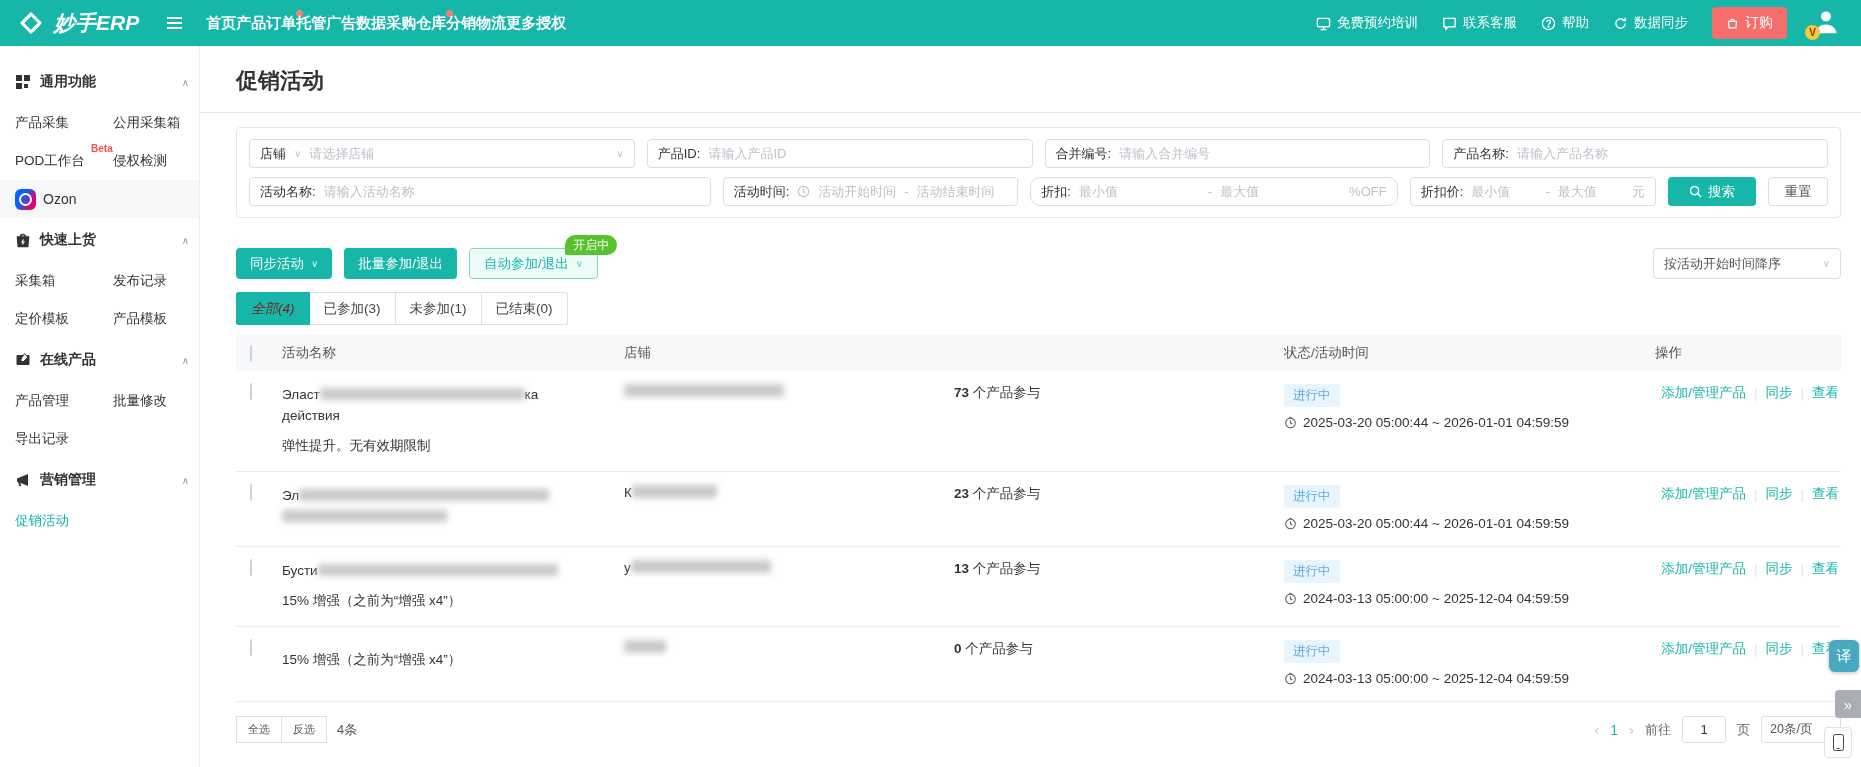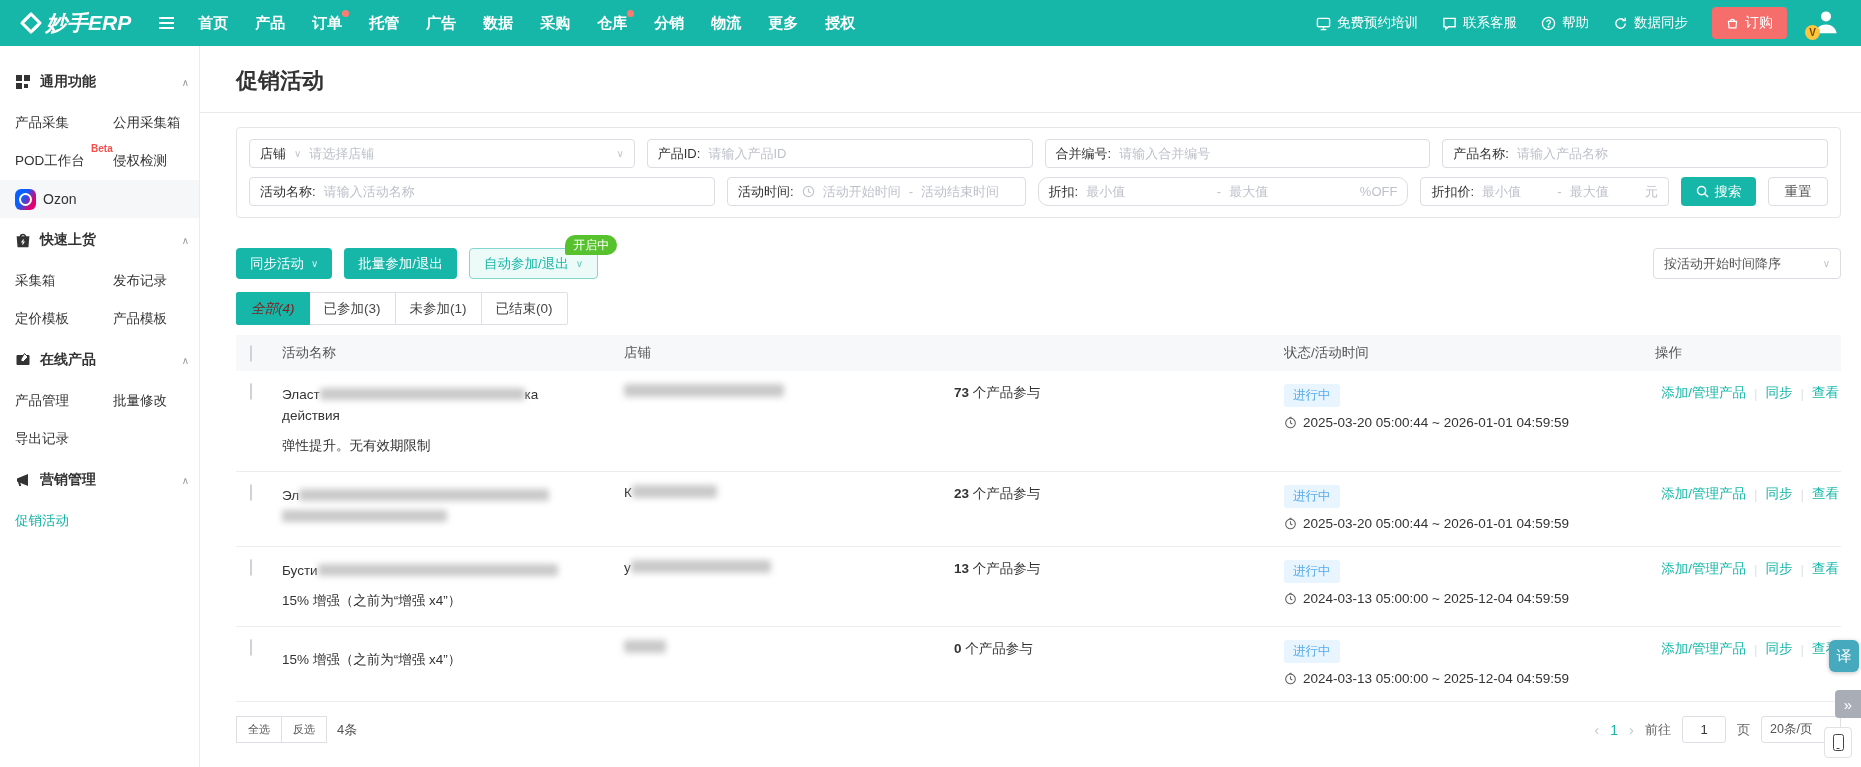--- a/index.html
+++ b/index.html
@@ -5,25 +5,25 @@
   * { box-sizing: border-box; margin: 0; padding: 0; }
   html,body { width:1861px; height:767px; }
   body {
     font-family: "Liberation Sans", "DejaVu Sans", sans-serif;
     color:#333; background:#fff; overflow:hidden; font-size:13.5px;
   }
   .app { width:1861px; height:767px; display:flex; flex-direction:column; position:relative; background:#fff; }
 
   
   .topnav { height:46px; flex-shrink:0; background:#16b7a8; display:flex; align-items:center; padding:0 16px; color:#fff; }
-  .logo { display:flex; align-items:center; font-size:21px; font-weight:bold; font-style:italic; white-space:nowrap; }
+  .logo { display:flex; align-items:center; gap:8px; font-size:21px; font-weight:bold; font-style:italic; white-space:nowrap; }
   .logo svg { width:30px; height:30px; }
   .hamburger { margin-left:28px; display:flex; flex-direction:column; gap:3px; cursor:pointer; }
   .hamburger i { display:block; width:15px; height:2px; background:#fff; }
-  .nav-items { display:flex; gap:27px; margin-left:24px; font-size:15px; font-weight:600; }
+  .nav-items { display:flex; margin-left:24px; font-size:15px; font-weight:600; }
   .nav-item { position:relative; cursor:pointer; white-space:nowrap; }
   .nav-item .dot { position:absolute; top:-4px; right:-7px; width:7px; height:7px; border-radius:50%; background:#ff7b72; }
   .nav-right { margin-left:auto; display:flex; align-items:center; gap:24px; font-size:13.5px; }
   .nav-link { display:flex; align-items:center; gap:6px; cursor:pointer; white-space:nowrap; }
   .nav-link svg { width:15px; height:15px; }
   .order-btn { background:#f56e6c; border:none; color:#fff; border-radius:4px; padding:7px 14px; font-size:14px; display:flex; align-items:center; gap:6px; cursor:pointer; }
   .avatar { position:relative; width:34px; height:32px; cursor:pointer; }
   .avatar svg { width:30px; height:30px; }
   .avatar-badge { position:absolute; left:-6px; bottom:-1px; width:15px; height:15px; border-radius:50%; background:#ffc53d; color:#6b4b00; font-size:10px; font-weight:bold; display:flex; align-items:center; justify-content:center; }
 
@@ -52,21 +52,21 @@
   .f-row { display:flex; gap:12px; }
   .f-field { height:29px; border:1px solid #dadde2; border-radius:4px; display:flex; align-items:center; padding:0 10px; gap:8px; font-size:13px; background:#fff; min-width:0; overflow:hidden; }
   .f-label { white-space:nowrap; color:#333; }
   .ph { color:#bdc1c9; white-space:nowrap; }
   .chev { color:#c0c4cc; font-size:10px; }
   .chev-right { margin-left:auto; }
   .grey-dash { color:#bdc1c9; }
   .unit { margin-left:auto; color:#bdc1c9; white-space:nowrap; }
   .w1 { flex:1; }
   .fa { flex:4.9; } .ft { flex:3.05; } .fd { flex:3.85;border-radius:10px; } .fp { flex:2.5; }
-  .btn-search { width:75px; height:29px; flex-shrink:0; background:#16b7a8; color:#fff; border:none; border-radius:4px; font-size:13.5px; display:flex; align-items:center; justify-content:center; gap:6px; cursor:pointer; }
+  .btn-search { width:88px; height:29px; flex-shrink:0; background:#16b7a8; color:#fff; border:none; border-radius:4px; font-size:13.5px; display:flex; align-items:center; justify-content:center; gap:6px; cursor:pointer; }
   .btn-reset { width:60px; height:29px; flex-shrink:0; background:#fff; border:1px solid #dadde2; border-radius:4px; color:#555; font-size:13.5px; cursor:pointer; }
 
   .toolbar { margin-top:30px; display:flex; align-items:center; gap:12px; }
   .btn-teal { height:31px; background:#16b7a8; color:#fff; border:none; border-radius:4px; padding:0 14px; font-size:13.5px; display:flex; align-items:center; gap:7px; cursor:pointer; }
   .btn-teal .chev { color:#d6f3ef; }
   .btn-auto { position:relative; height:31px; background:#ecfbf8; border:1px solid #82d8cc; color:#16b7a8; border-radius:4px; padding:0 14px; font-size:13.5px; display:flex; align-items:center; gap:7px; cursor:pointer; }
   .btn-auto .chev { color:#6cc9bd; }
   .badge-on { position:absolute; top:-14px; right:-20px; background:#58c22e; color:#fff; font-size:12px; line-height:1; padding:4px 8px; border-radius:10px 10px 10px 2px; white-space:nowrap; }
   .sort-select { margin-left:auto; width:188px; height:31px; border:1px solid #dadde2; border-radius:4px; display:flex; align-items:center; padding:0 10px; font-size:13px; color:#555; cursor:pointer; }
 

